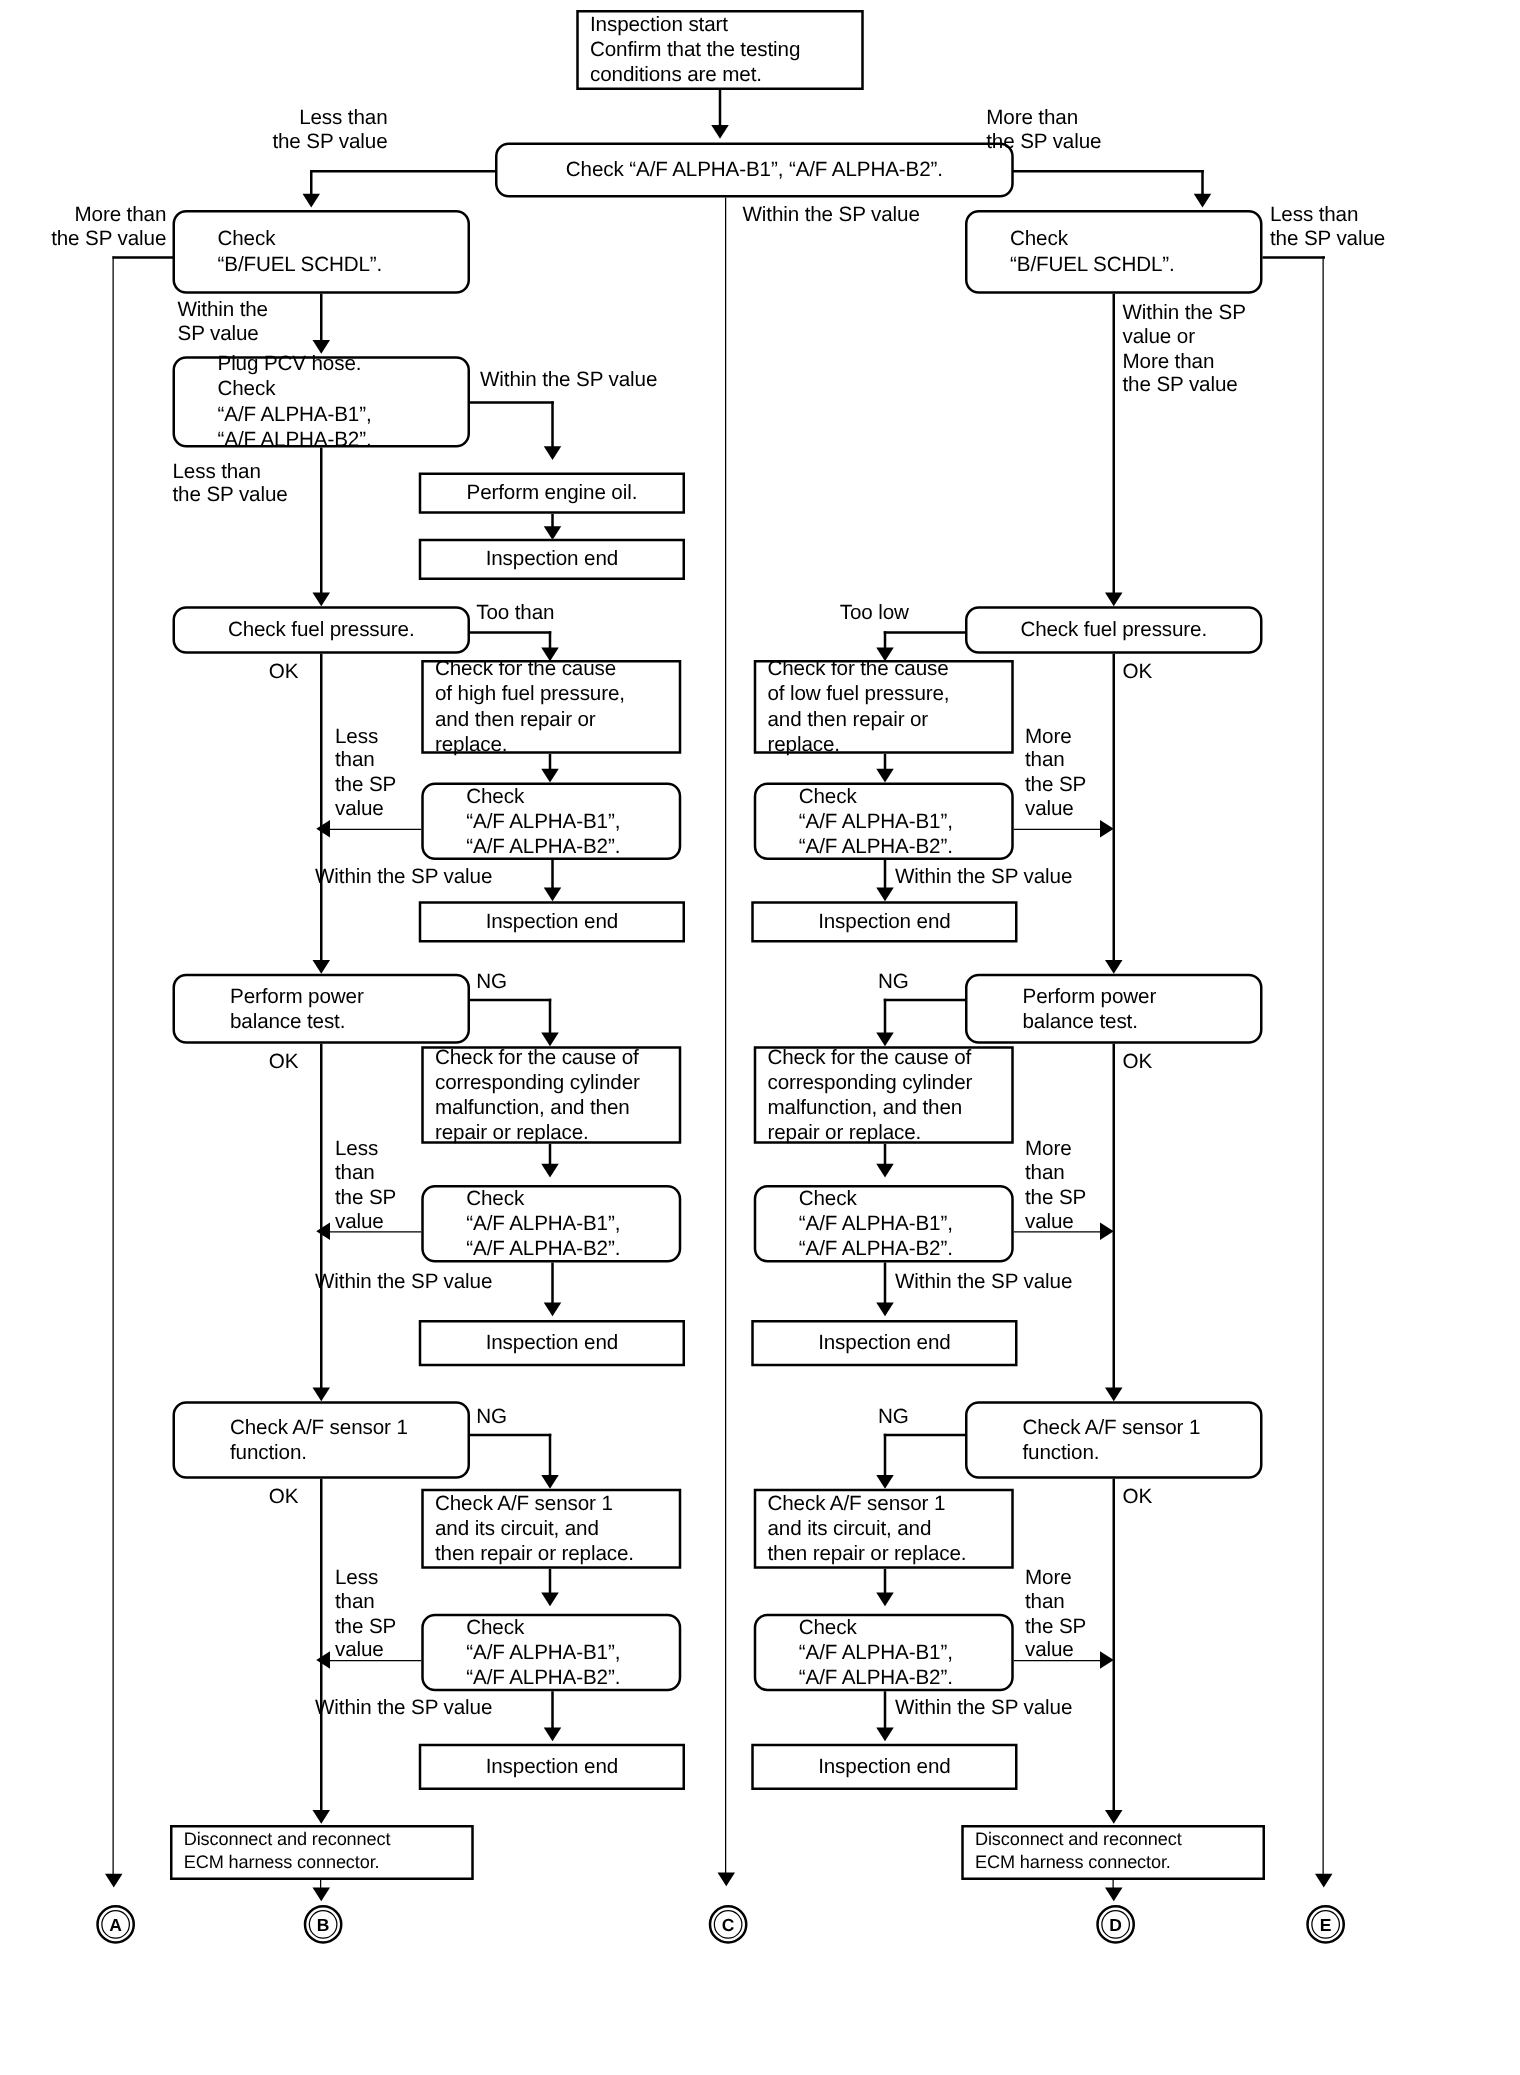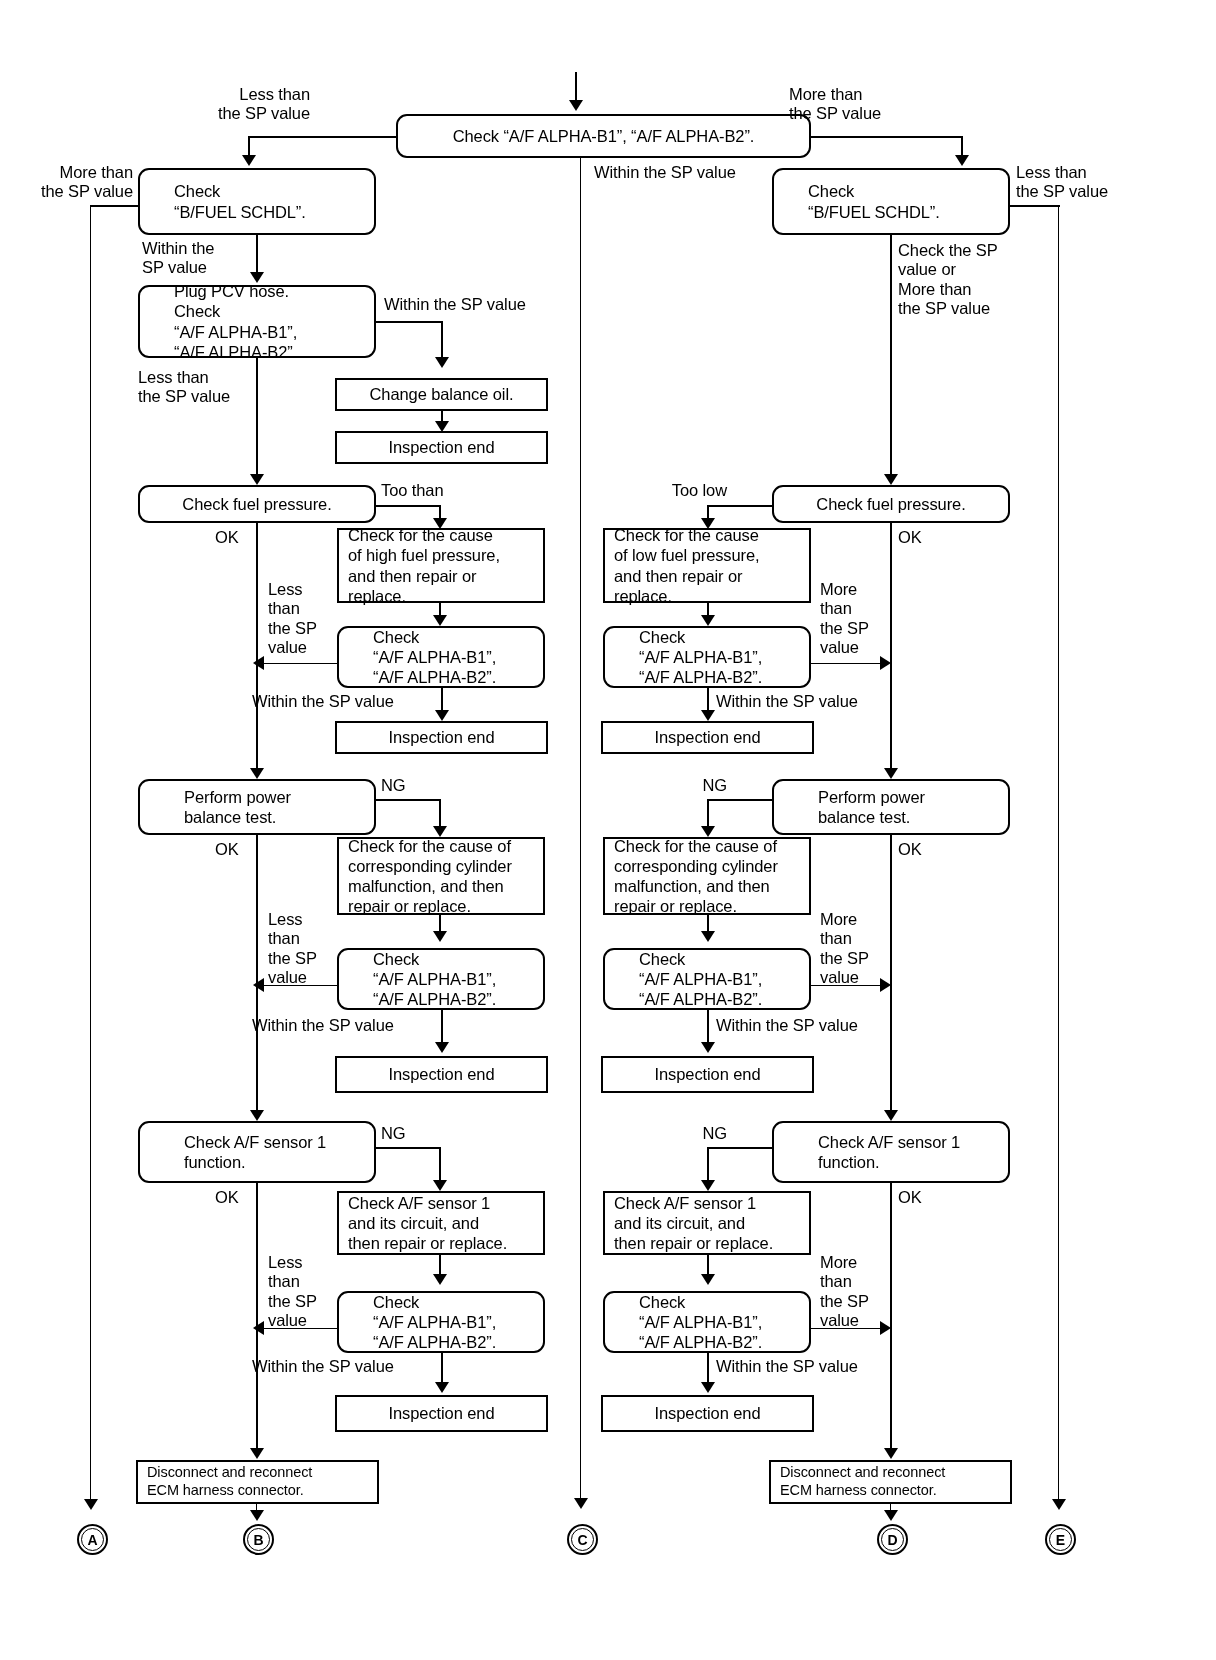--- a/index.html
+++ b/index.html
@@ -72,20 +72,23 @@
     width:21px;height:21px;border:1.6px solid #000;border-radius:50%;
     display:flex;align-items:center;justify-content:center;
     font-size:14px;font-weight:bold;line-height:1;
   }
 </style>
 </head>
 <body>
 
 <div id="page">
 
+  <div class="box pad left" style="left:461px;top:8px;width:230px;height:64px;">Inspection start
+Confirm that the testing
+conditions are met.</div>
 
   <div class="v" style="left:575px;top:72px;height:33px;"></div>
   <div class="ad" style="left:569px;top:100px;"></div>
 
   <div class="box round pad center" style="left:396px;top:114px;width:415px;height:44px;">Check “A/F ALPHA-B1”, “A/F ALPHA-B2”.</div>
 
   <div class="h" style="left:248px;top:136px;width:150px;"></div>
   <div class="v" style="left:248px;top:136px;height:25px;"></div>
   <div class="ad" style="left:242px;top:155px;"></div>
   <div class="lbl r" style="left:160px;top:85px;width:150px;">Less than
@@ -118,21 +121,21 @@
   <div class="box round pad indent" style="left:138px;top:285px;width:238px;height:73px;">Plug PCV hose.
 Check
 “A/F ALPHA-B1”,
 “A/F ALPHA-B2”.</div>
 
   <div class="h" style="left:376px;top:321px;width:67px;"></div>
   <div class="v" style="left:441px;top:321px;height:42px;"></div>
   <div class="ad" style="left:435px;top:357px;"></div>
   <div class="lbl" style="left:384px;top:295px;width:200px;">Within the SP value</div>
 
-  <div class="box thin center" style="left:335px;top:378px;width:213px;height:33px;">Change balance oil.</div>
+  <div class="box thin center" style="left:335px;top:378px;width:213px;height:33px;">Perform engine oil.</div>
   <div class="v" style="left:441px;top:411px;height:14px;"></div>
   <div class="ad" style="left:435px;top:421px;"></div>
   <div class="box thin center" style="left:335px;top:431px;width:213px;height:33px;">Inspection end</div>
 
   <div class="v" style="left:256px;top:358px;height:122px;"></div>
   <div class="ad" style="left:250px;top:474px;"></div>
   <div class="lbl" style="left:138px;top:368px;width:120px;">Less than
 the SP value</div>
 
   <div class="box round pad center" style="left:138px;top:485px;width:238px;height:38px;">Check fuel pressure.</div>
@@ -244,21 +247,21 @@
 “B/FUEL SCHDL”.</div>
 
   <div class="h" style="left:1010px;top:205px;width:50px;"></div>
   <div class="v thinl" style="left:1058px;top:205px;height:1302px;"></div>
   <div class="ad" style="left:1052px;top:1499px;"></div>
   <div class="lbl" style="left:1016px;top:163px;width:160px;">Less than
 the SP value</div>
 
   <div class="v" style="left:890px;top:235px;height:245px;"></div>
   <div class="ad" style="left:884px;top:474px;"></div>
-  <div class="lbl" style="left:898px;top:241px;width:150px;">Check the SP
+  <div class="lbl" style="left:898px;top:241px;width:150px;">Within the SP
 value or
 More than
 the SP value</div>
 
   <div class="box round pad center" style="left:772px;top:485px;width:238px;height:38px;">Check fuel pressure.</div>
 
   <div class="h" style="left:707px;top:505px;width:66px;"></div>
   <div class="v" style="left:707px;top:505px;height:18px;"></div>
   <div class="ad" style="left:701px;top:518px;"></div>
   <div class="lbl r" style="left:637px;top:481px;width:90px;">Too low</div>

